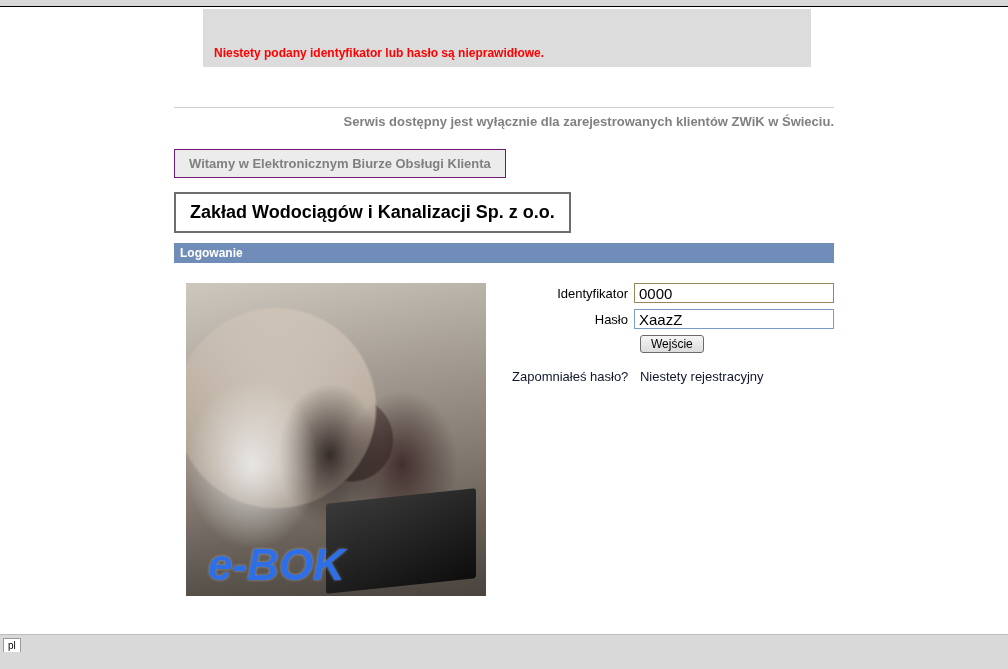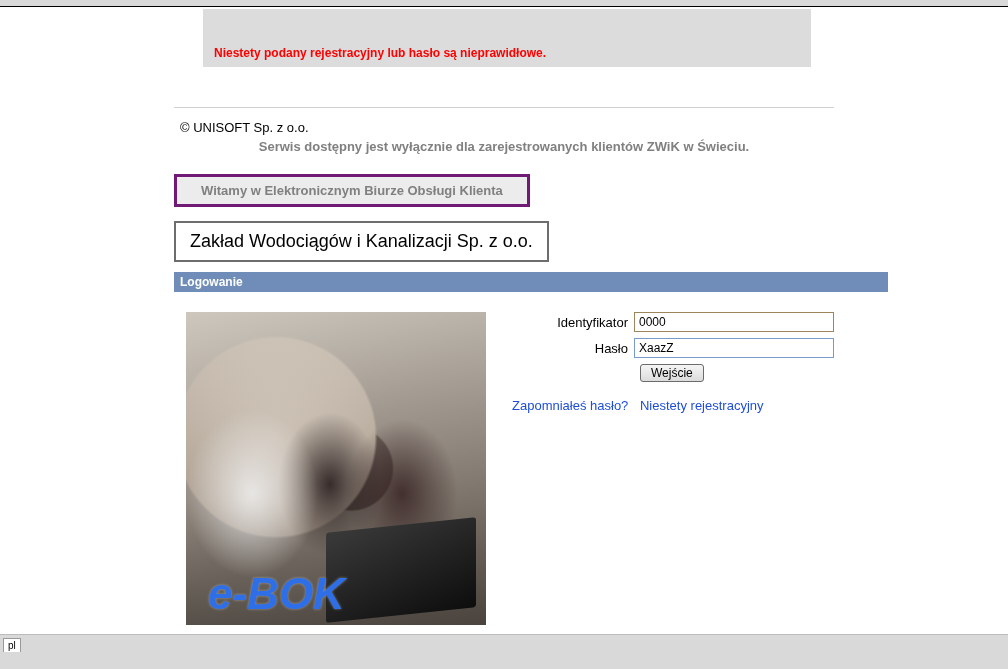--- a/index.html
+++ b/index.html
@@ -31,48 +31,48 @@
     position:absolute;
     left:11px;
     bottom:7px;
   }
   .divider {
     border:none;
     border-top:1px solid #cfcfcf;
     margin:40px 0 6px 0;
   }
   .copy-row { font-size:13px; color:#000; margin:12px 0 4px 6px; }
-  .avail-row { font-size:13px; font-weight:bold; color:#808080; text-align:center; margin-bottom:20px; }
+  .avail-row { font-size:13px; font-weight:bold; color:#808080; text-align:right; margin-bottom:20px; }
   .welcome-btn {
     display:inline-block;
-    border:3px solid #701a75;
+    border:1px solid #701a75;
     background:#ececec;
     color:#808080;
     font-weight:bold;
     font-size:13px;
-    padding:6px 24px;
+    padding:6px 14px;
     margin-bottom:14px;
   }
   .company-btn {
     display:inline-block;
     border:2px solid #6d6d6d;
     background:#fff;
     color:#000;
-    font-weight:normal;
+    font-weight:bold;
     font-size:18px;
     padding:8px 14px;
     margin-bottom:10px;
   }
   .section-header {
     background:#6f8db8;
     color:#fff;
     font-weight:bold;
     font-size:12px;
     padding:3px 6px;
-    width:714px;
+    width:660px;
   }
   .main-area { display:flex; margin-top:20px; }
   .image-panel {
     width:320px; height:313px;
     margin-left:12px;
     position:relative;
     background:
       radial-gradient(circle at 30% 40%, #e4d7c9 0%, #c7b8a8 35%, transparent 36%),
       radial-gradient(circle at 55% 50%, #3b2e2b 0%, #3b2e2b 18%, transparent 19%),
       linear-gradient(135deg,#bfb6ac 0%, #8e857c 50%, #6f665e 100%);
@@ -102,36 +102,36 @@
     font-style:italic;
     color:#2e6fe8;
     text-shadow:0 0 3px rgba(255,255,255,0.4);
   }
   .form-panel { flex:1; padding-left:26px; }
   .form-row { display:flex; align-items:center; margin-bottom:6px; }
   .form-label { width:122px; text-align:right; font-size:13px; color:#000; padding-right:6px; }
   .text-input {
     width:200px; height:20px;
     border:1px solid #9a865a;
-    font-family:Arial; font-size:12px;
+    font-family:Arial; font-size:15px;
     padding:1px 4px;
     background:#fff;
   }
   .text-input.pw { border-color:#7a9ac9; }
   .submit-row { padding-left:128px; margin:4px 0 16px 0; }
   .submit-btn {
     font-family:Arial; font-size:12px;
     padding:1px 10px;
     border:1px solid #6b6b6b;
     border-radius:3px;
     background:linear-gradient(#f5f5f5,#dcdcdc);
     cursor:pointer;
   }
   .links-row { font-size:13px; color:#000; }
-  .links-row .lnk { color:#1d4ed8; text-decoration:none; margin-right:8px; cursor:pointer; }
+  .links-row .lnk { color:#0f172a; text-decoration:none; margin-right:8px; cursor:pointer; }
   .footer-strip {
     position:absolute;
     left:0; bottom:16px;
     width:1008px; height:19px;
     background:#d9d9d9;
     border-top:1px solid #bcbcbc;
   }
   .footer-tag {
     display:inline-block;
     background:#fff;
@@ -147,26 +147,25 @@
 </style>
 </head>
 <body>
 
 <div class="top-strip"></div>
 
 <div class="page">
   <div class="content-col">
 
     <div class="alert-box">
-      <span class="alert-text">Niestety podany rejestracyjny lub hasło są nieprawidłowe.</span>
+      <span class="alert-text">Niestety podany identyfikator lub hasło są nieprawidłowe.</span>
     </div>
 
     <hr class="divider">
 
-    <div class="copy-row">© UNISOFT Sp. z o.o.</div>
     <div class="avail-row">Serwis dostępny jest wyłącznie dla zarejestrowanych klientów ZWiK w Świeciu.</div>
 
     <div class="welcome-btn">Witamy w Elektronicznym Biurze Obsługi Klienta</div>
     <br>
     <div class="company-btn">Zakład Wodociągów i Kanalizacji Sp. z o.o.</div>
 
     <div class="section-header">Logowanie</div>
 
     <div class="main-area">
       <div class="image-panel">

